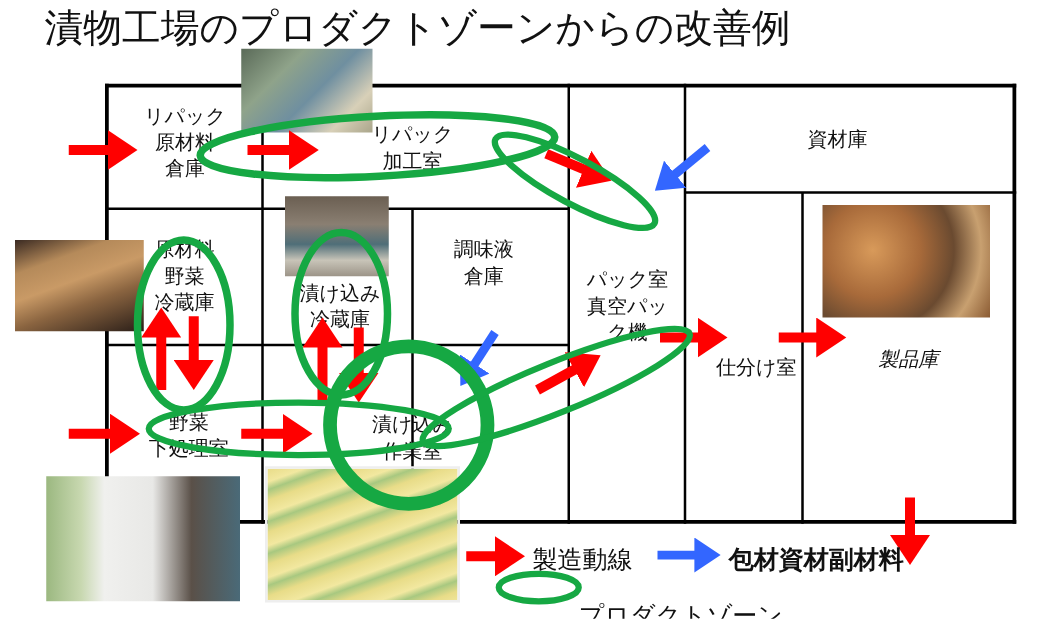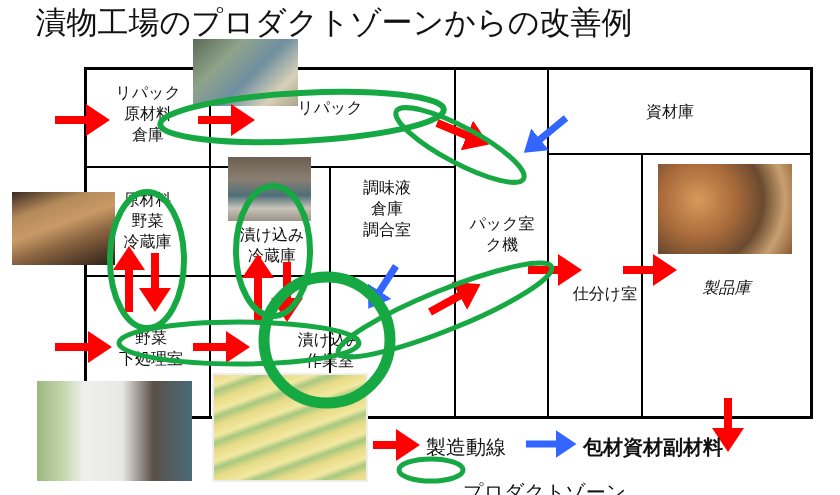--- a/index.html
+++ b/index.html
@@ -40,40 +40,41 @@
   <div class="line" style="left:548px;top:153px;width:265px;height:2px;"></div>
 </div>
 
 <div class="lbl" style="left:86px;top:82px;width:124px;">
   <div>リパック</div>
   <div>原材料</div>
   <div>倉庫</div>
 </div>
 <div class="lbl" style="left:270px;top:97px;width:120px;">
   <div>リパック</div>
+  <div>加工室</div>
 </div>
 <div class="lbl" style="left:548px;top:101px;width:244px;">
   <div>資材庫</div>
 </div>
 <div class="lbl" style="left:100px;top:189px;width:95px;">
   <div>原材料</div>
   <div>野菜</div>
   <div>冷蔵庫</div>
 </div>
 <div class="lbl" style="left:222px;top:224px;width:100px;">
   <div>漬け込み</div>
   <div>冷蔵庫</div>
 </div>
-<div class="lbl" style="left:332px;top:177px;width:110px;">
+<div class="lbl" style="left:332px;top:189px;width:110px;">
   <div>調味液</div>
   <div>倉庫</div>
-  <div>調合室</div>
 </div>
 <div class="lbl" style="left:456px;top:213px;width:92px;">
   <div>パック室</div>
+  <div>真空パッ</div>
   <div>ク機</div>
 </div>
 <div class="lbl" style="left:549px;top:283px;width:112px;">
   <div>仕分け室</div>
 </div>
 <div class="lbl" style="left:643px;top:277px;width:167px;font-style:italic;">
   <div>製品庫</div>
 </div>
 <div class="lbl" style="left:96px;top:327px;width:110px;">
   <div>野菜</div>

